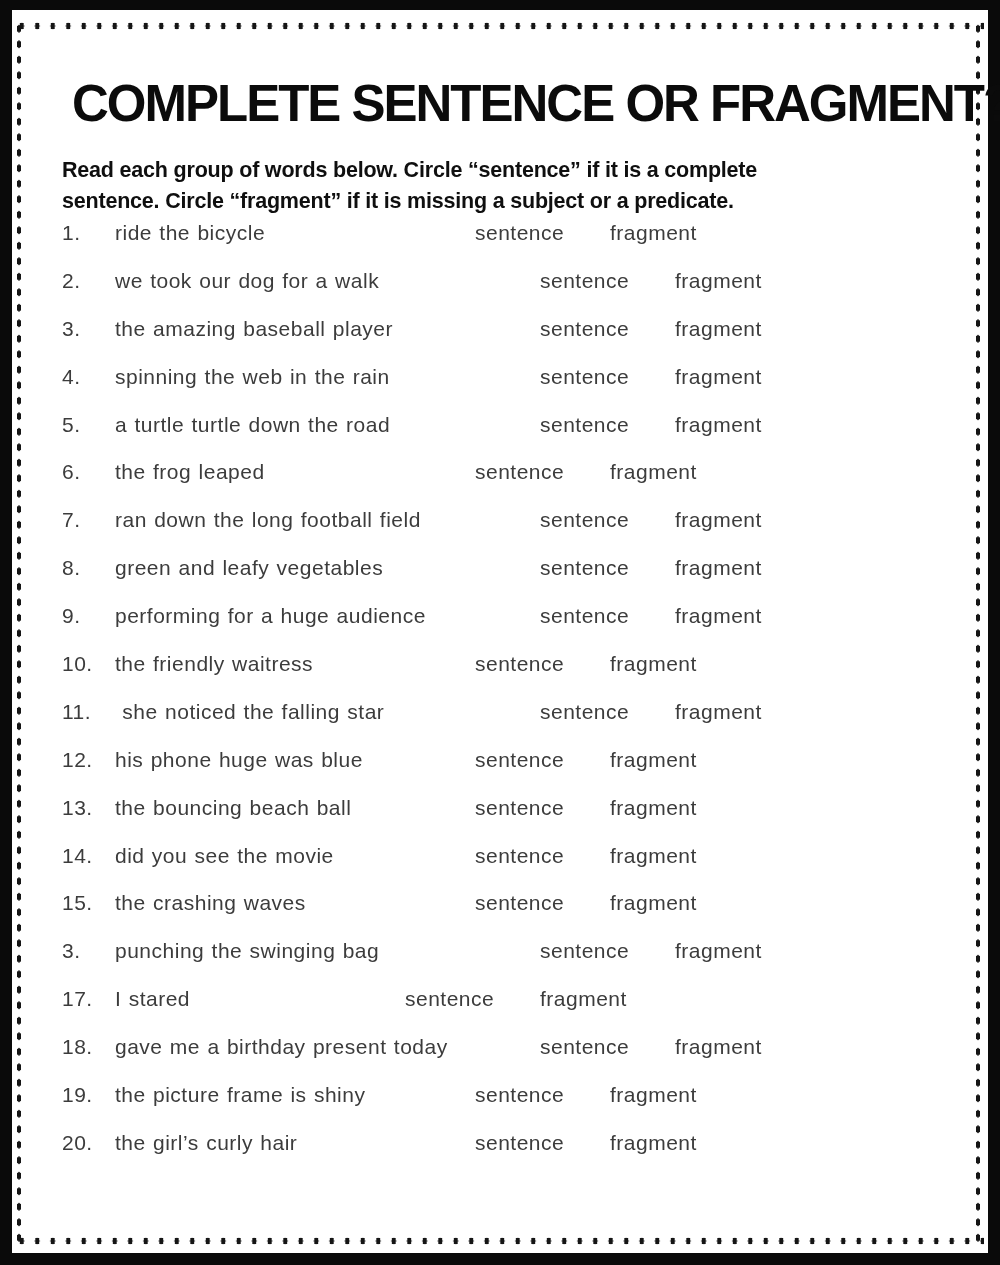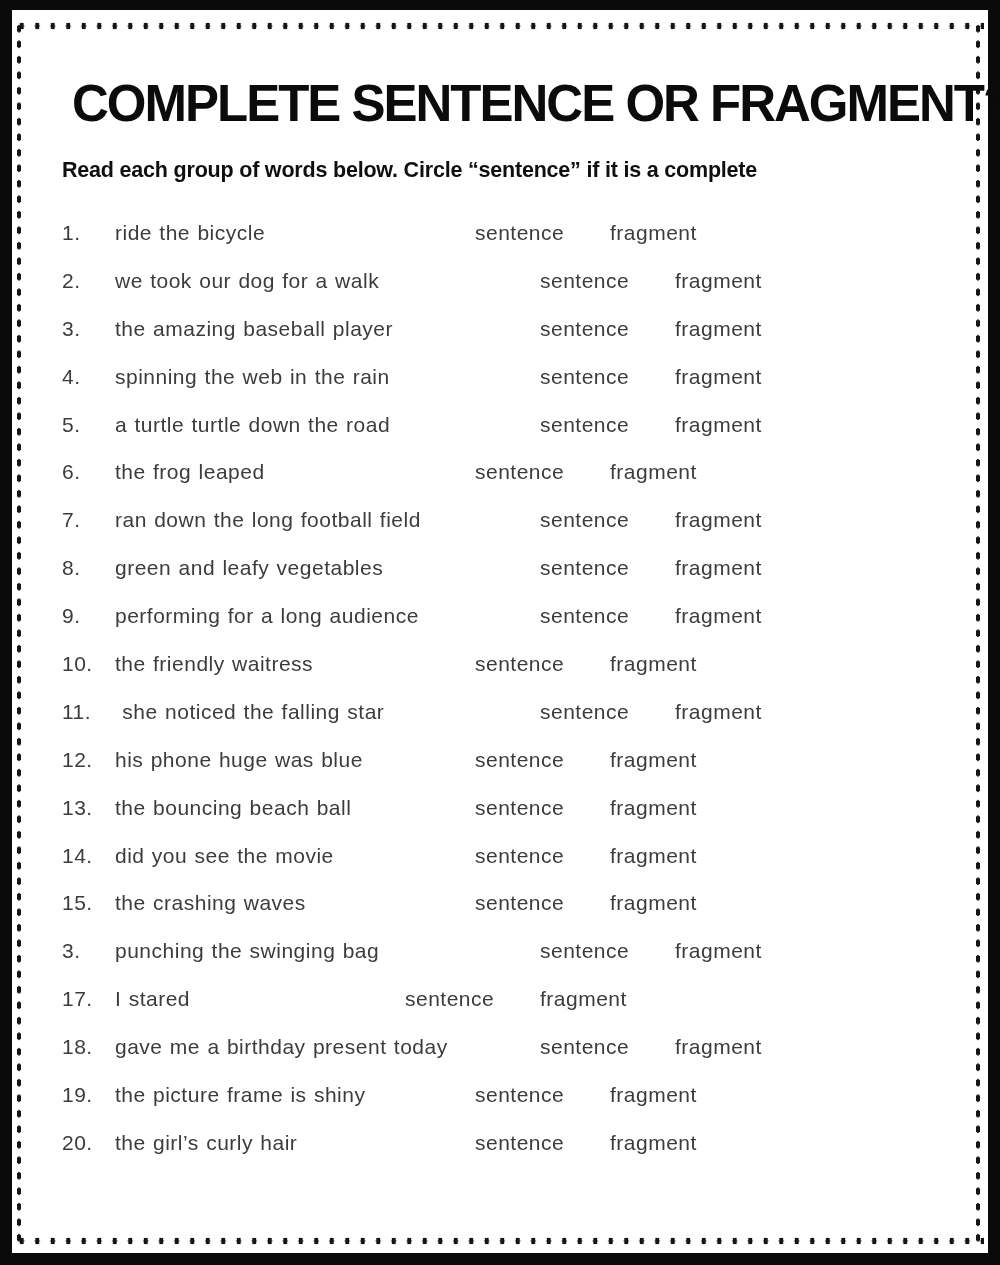--- a/index.html
+++ b/index.html
@@ -117,20 +117,21 @@
 <div class="outer-frame"></div>
 <div class="dots dots-h dots-top"></div>
 <div class="dots dots-h dots-bottom"></div>
 <div class="dots dots-v dots-left"></div>
 <div class="dots dots-v dots-right"></div>
 
 <div class="page-title">COMPLETE SENTENCE OR FRAGMENT?</div>
 
 <div class="instructions">
   <div>Read each group of words below. Circle “sentence” if it is a complete</div>
+  <div>sentence. Circle  “fragment” if it is missing a subject or a predicate.</div>
 </div>
 
 <div class="items-list" id="items-list">
     <div class="item">
     <span class="item-num">1.</span><span class="item-phrase">ride the bicycle</span>
     <span class="answers tab-b">
       <span class="opt-sentence">sentence</span><span class="opt-fragment">fragment</span>
     </span>
   </div>
     <div class="item">
@@ -169,21 +170,21 @@
       <span class="opt-sentence">sentence</span><span class="opt-fragment">fragment</span>
     </span>
   </div>
     <div class="item">
     <span class="item-num">8.</span><span class="item-phrase">green and leafy vegetables</span>
     <span class="answers tab-c">
       <span class="opt-sentence">sentence</span><span class="opt-fragment">fragment</span>
     </span>
   </div>
     <div class="item">
-    <span class="item-num">9.</span><span class="item-phrase">performing for a long audience</span>
+    <span class="item-num">9.</span><span class="item-phrase">performing for a huge audience</span>
     <span class="answers tab-c">
       <span class="opt-sentence">sentence</span><span class="opt-fragment">fragment</span>
     </span>
   </div>
     <div class="item">
     <span class="item-num">10.</span><span class="item-phrase">the friendly waitress</span>
     <span class="answers tab-b">
       <span class="opt-sentence">sentence</span><span class="opt-fragment">fragment</span>
     </span>
   </div>

